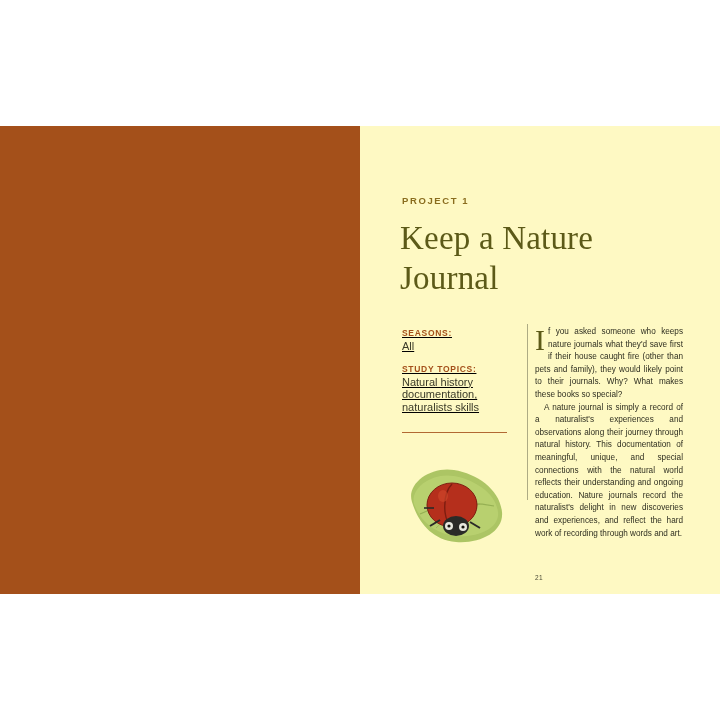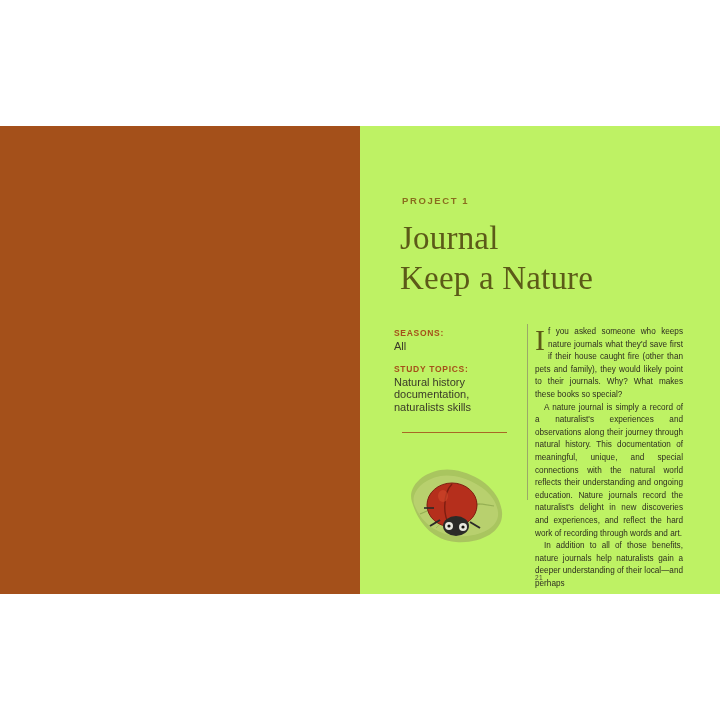--- a/index.html
+++ b/index.html
@@ -27,21 +27,21 @@
   #left-page {
     width: 360px;
     height: 468px;
     background: #a4501a;
   }
 
   
   #right-page {
     width: 360px;
     height: 468px;
-    background: #bef264;
+    background: #fef9c3;
     position: relative;
   }
 
   .project-label {
     position: absolute;
     left: 42px;
     top: 69px;
     font-family: "Liberation Sans", sans-serif;
     font-size: 9.5px;
     letter-spacing: 1.6px;
@@ -57,23 +57,24 @@
     font-family: "Liberation Serif", serif;
     font-size: 33px;
     line-height: 40px;
     color: #5c5a18;
     letter-spacing: 0.2px;
   }
 
   
   .meta-col {
     position: absolute;
-    left: 34px;
+    left: 42px;
     top: 202px;
     width: 105px;
+    text-decoration: underline;
   }
   .meta-head {
     font-size: 8.5px;
     font-weight: bold;
     letter-spacing: 0.7px;
     color: #a4501a;
     margin-bottom: 2px;
   }
   .meta-body {
     font-size: 11px;
@@ -149,22 +150,22 @@
 
 <div id="spread">
 
   <div id="left-page"></div>
 
   <div id="right-page">
 
     <div class="project-label">PROJECT 1</div>
 
     <div class="chapter-title">
+      <div>Keep a Nature</div>
       <div>Journal</div>
-      <div>Keep a Nature</div>
     </div>
 
     <div class="meta-col">
       <div class="meta-head">SEASONS:</div>
       <div class="meta-body">All</div>
       <div class="meta-head">STUDY TOPICS:</div>
       <div class="meta-body">Natural history documentation, naturalists skills</div>
     </div>
 
     <div class="meta-rule"></div>
@@ -192,19 +193,18 @@
         <path d="M74 72 L84 78" stroke="#2b2b28" stroke-width="2"></path>
         <path d="M38 58 L28 58" stroke="#2b2b28" stroke-width="1.6"></path>
       </svg>
     </div>
 
     <div class="vrule"></div>
 
     <div class="text-col">
       <p class="first"><span class="dropcap">I</span><span>f you asked someone who keeps nature journals what they'd save first if their house caught fire (other than pets and family), they would likely point to their journals. Why? What makes these books so special?</span></p>
       <p>A nature journal is simply a record of a naturalist's experiences and observations along their journey through natural history. This documentation of meaningful, unique, and special connections with the natural world reflects their understanding and ongoing education. Nature journals record the naturalist's delight in new discoveries and experiences, and reflect the hard work of recording through words and art.</p>
-      <p>In addition to all of those benefits, nature journals help naturalists gain a deeper understanding of their local—and perhaps</p>
     </div>
 
     <div class="folio">21</div>
 
   </div>
 </div>
 
 </body></html>

